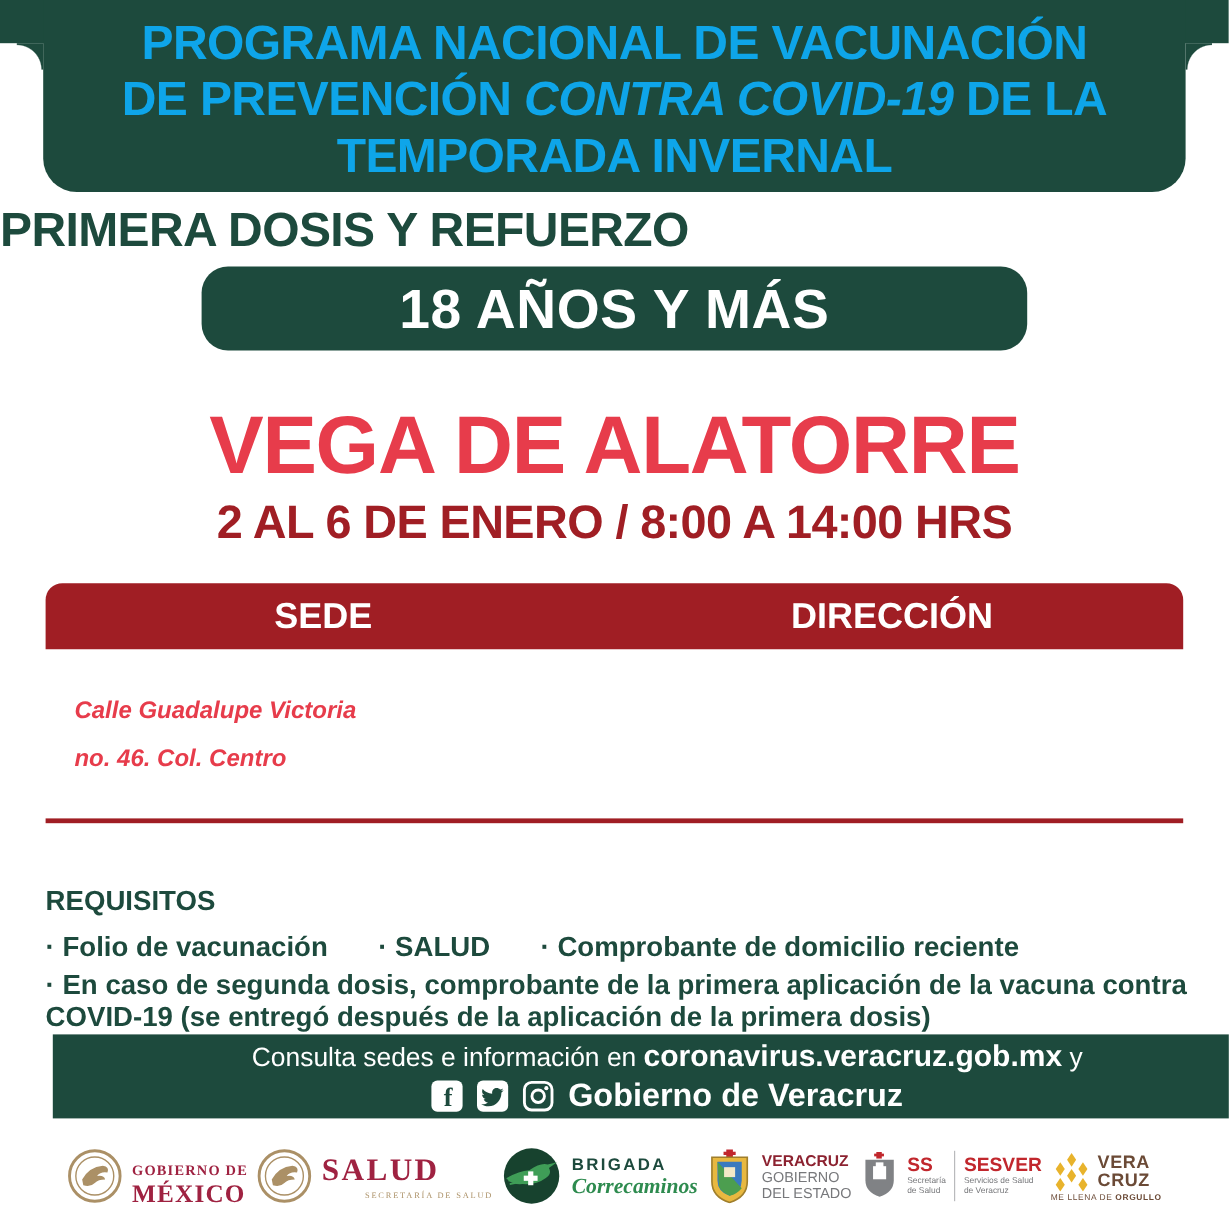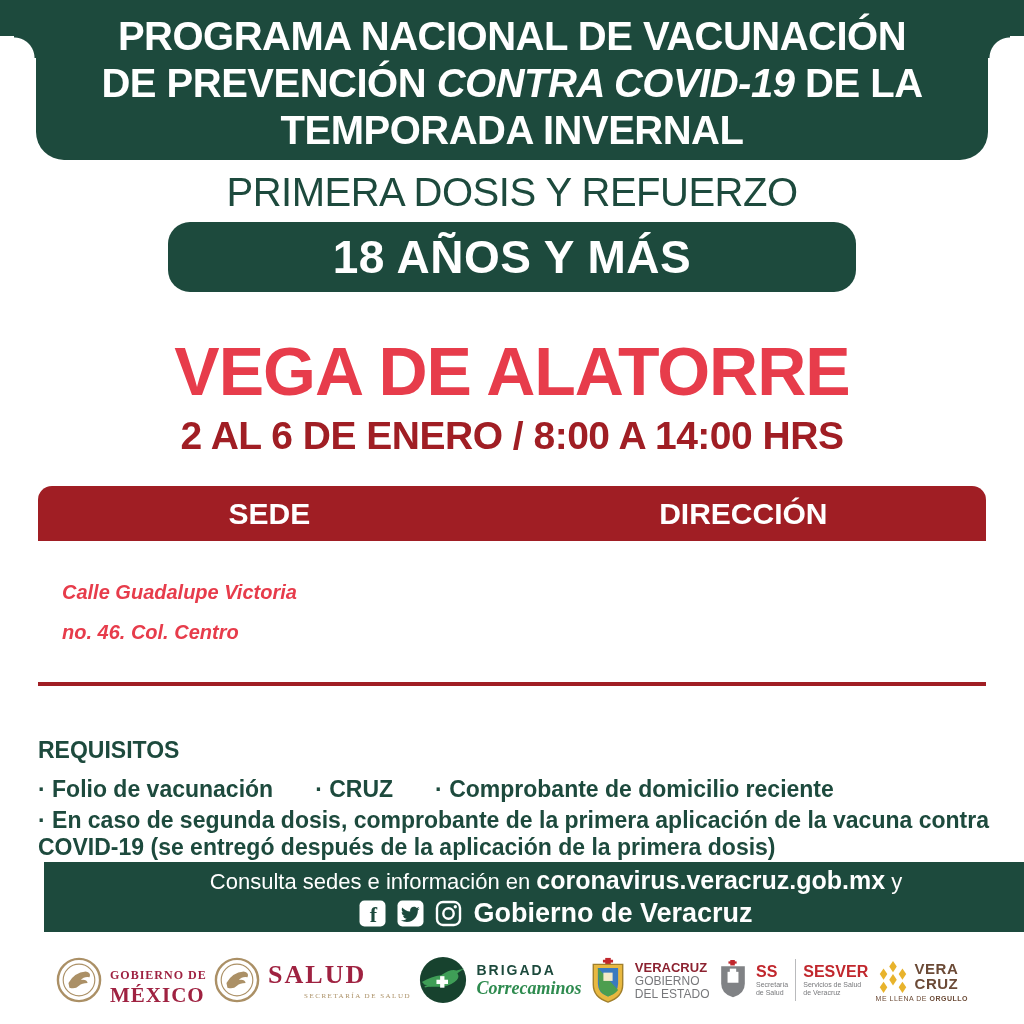--- a/index.html
+++ b/index.html
@@ -6,30 +6,30 @@
   html,body { width:1024px; height:1024px; }
   body { font-family:"Liberation Sans", sans-serif; background:#ffffff; position:relative; overflow:hidden; }
 
   .abs { position:absolute; }
 
   
   .top-strip { left:0; top:0; width:1024px; height:36px; background:#1d4a3d; }
   .banner { left:36px; top:0; width:952px; height:160px; background:#1d4a3d;
             border-radius:0 0 28px 28px; display:flex; flex-direction:column;
             justify-content:center; align-items:center; text-align:center;
-            color:#ffffff; font-weight:bold; font-size:40px; line-height:47px;
+            color:#0ea5e9; font-weight:bold; font-size:40px; line-height:47px;
             padding-top:6px; letter-spacing:-0.5px; }
   .banner .em { font-style:italic; }
   .fillet { width:22px; height:22px; top:36px; }
   .fillet-left  { left:14px;  background:radial-gradient(circle at 0 100%, #ffffff 0 20px, #1d4a3d 21px); }
   .fillet-right { left:988px; background:radial-gradient(circle at 100% 100%, #ffffff 0 20px, #1d4a3d 21px); }
 
   
-  .dose-line { left:0; top:170px; width:1024px; text-align:center; color:#1d4a3d;
-               font-weight:normal; font-size:40px; letter-spacing:-0.5px; }
+  .dose-line { left:0; top:170px; width:1024px; text-align:left; color:#1d4a3d;
+               font-weight:bold; font-size:40px; letter-spacing:-0.5px; }
   .age-band { left:168px; top:222px; width:688px; height:70px; background:#1d4a3d;
               border-radius:22px; display:flex; align-items:center; justify-content:center;
               color:#ffffff; font-weight:bold; font-size:46px; letter-spacing:0.5px; }
 
   
   .venue-title { left:0; top:332px; width:1024px; text-align:center; color:#e73c4b;
                  font-weight:bold; font-size:68px; letter-spacing:-1px; }
   .schedule { left:0; top:414px; width:1024px; text-align:center; color:#a01e24;
               font-weight:bold; font-size:39px; letter-spacing:-0.5px; }
 
@@ -116,21 +116,21 @@
     <div class="cell-dir">
       <div>Calle Guadalupe Victoria</div>
       <div>no. 46. Col. Centro</div>
     </div>
   </div>
 </div>
 
 <div class="abs reqs">
   <div class="req-title">REQUISITOS</div>
   <div class="req-row1">
-    <span>· Folio de vacunación</span><span>· CRUZ</span><span>· Comprobante de domicilio reciente</span>
+    <span>· Folio de vacunación</span><span>· SALUD</span><span>· Comprobante de domicilio reciente</span>
   </div>
   <div class="req-line">· En caso de segunda dosis, comprobante de la primera aplicación de la vacuna contra</div>
   <div class="req-line">COVID-19 (se entregó después de la aplicación de la primera dosis)</div>
 </div>
 
 <div class="abs footer-band">
   <div class="f-line1"><span>Consulta sedes e información en </span><span class="url">coronavirus.veracruz.gob.mx</span><span> y</span></div>
   <div class="f-line2">
     <svg class="sicon" viewBox="0 0 27 27">
       <rect x="0.5" y="0.5" width="26" height="26" rx="5" fill="#ffffff"></rect>

